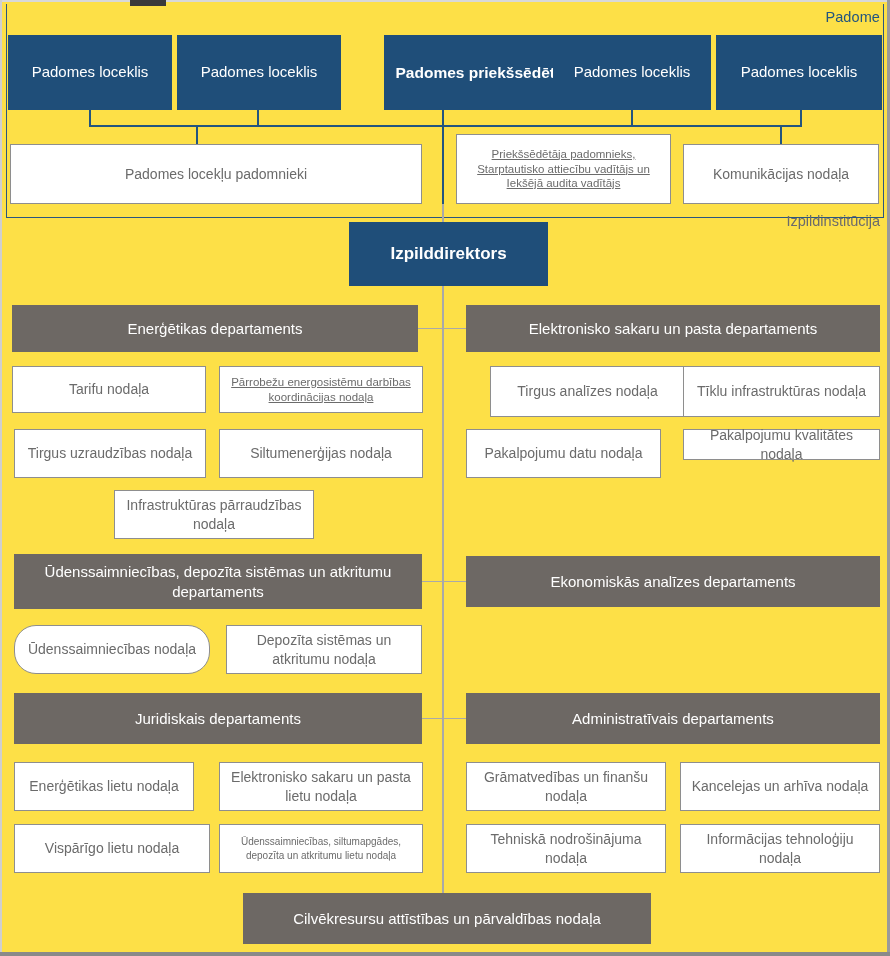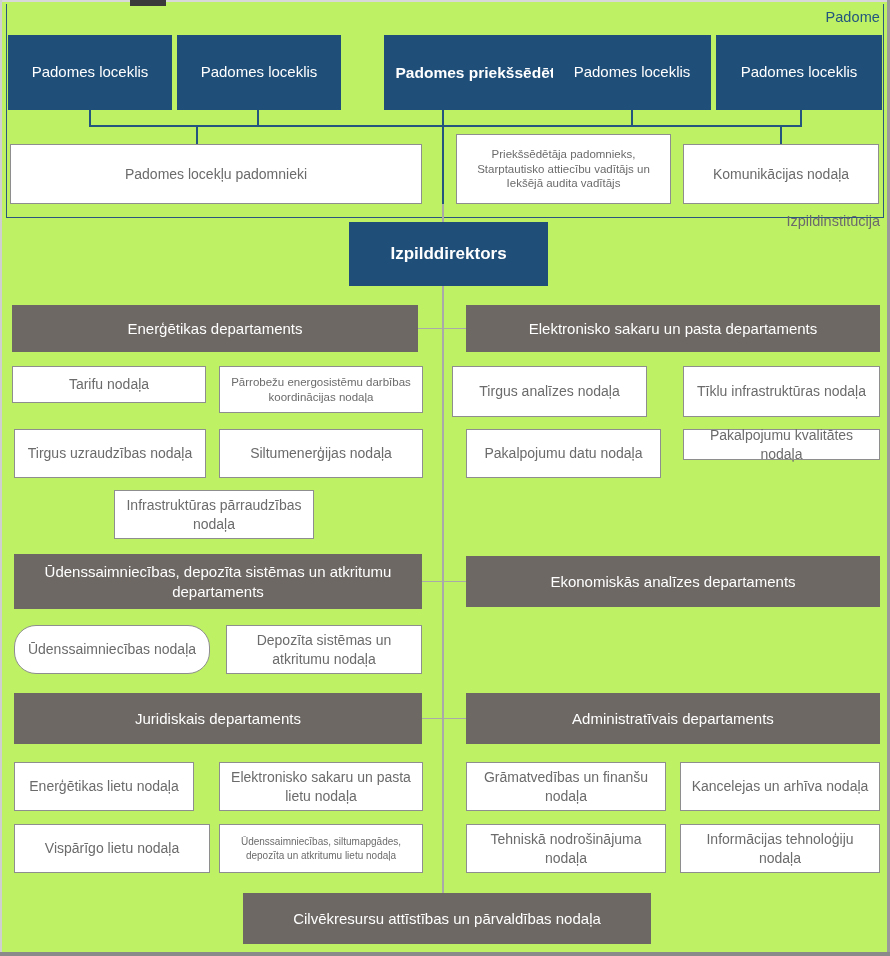--- a/index.html
+++ b/index.html
@@ -9,21 +9,21 @@
     background: #ffffff;
   }
   body {
     font-family: "Liberation Sans", "DejaVu Sans", sans-serif;
   }
 
   #chart {
     position: relative;
     width: 890px;
     height: 956px;
-    background: #bef264;
+    background: #fde047;
     overflow: hidden;
     box-sizing: border-box;
   }
 
   
   .top-artifact {
     position: absolute;
     left: 130px;
     top: 0px;
     width: 36px;
@@ -109,20 +109,21 @@
     justify-content: center;
     text-align: center;
     box-sizing: border-box;
     font-size: 14px;
     line-height: 1.35;
     padding: 2px 6px;
   }
   .white-box.small {
     font-size: 11.5px;
     line-height: 1.3;
+    text-decoration: underline;
   }
   .white-box.tiny {
     font-size: 10px;
     line-height: 1.35;
   }
 
   
   .dept-box {
     position: absolute;
     background: #6d6864;
@@ -202,28 +203,28 @@
   <div class="conn-gray" style="left:442px; top:286px; width:2px; height:610px;"></div>
 
   <div class="conn-gray" style="left:418px; top:328px; width:26px; height:1px;"></div>
   <div class="conn-gray" style="left:442px; top:328px; width:26px; height:1px;"></div>
   <div class="conn-gray" style="left:422px; top:581px; width:22px; height:1px;"></div>
   <div class="conn-gray" style="left:442px; top:581px; width:26px; height:1px;"></div>
   <div class="conn-gray" style="left:422px; top:718px; width:22px; height:1px;"></div>
   <div class="conn-gray" style="left:442px; top:718px; width:26px; height:1px;"></div>
 
   <div class="dept-box" style="left:12px; top:305px; width:406px; height:47px;">Enerģētikas departaments</div>
-  <div class="white-box" style="left:12px;  top:366px; width:194px; height:37px;">Tarifu nodaļa</div>
+  <div class="white-box" style="left:12px;  top:366px; width:194px; height:47px;">Tarifu nodaļa</div>
   <div class="white-box small" style="left:219px; top:366px; width:204px; height:47px;">Pārrobežu energosistēmu darbības koordinācijas nodaļa</div>
   <div class="white-box" style="left:14px;  top:429px; width:192px; height:49px;">Tirgus uzraudzības nodaļa</div>
   <div class="white-box" style="left:219px; top:429px; width:204px; height:49px;">Siltumenerģijas nodaļa</div>
   <div class="white-box" style="left:114px; top:490px; width:200px; height:49px;">Infrastruktūras pārraudzības nodaļa</div>
 
   <div class="dept-box" style="left:466px; top:305px; width:414px; height:47px;">Elektronisko sakaru un pasta departaments</div>
-  <div class="white-box" style="left:452px; top:366px; width:195px; height:51px;">Tirgus analīzes nodaļa</div>
+  <div class="white-box" style="left:490px; top:366px; width:195px; height:51px;">Tirgus analīzes nodaļa</div>
   <div class="white-box" style="left:683px; top:366px; width:197px; height:51px;">Tīklu infrastruktūras nodaļa</div>
   <div class="white-box" style="left:466px; top:429px; width:195px; height:49px;">Pakalpojumu datu nodaļa</div>
   <div class="white-box" style="left:683px; top:429px; width:197px; height:31px;">Pakalpojumu kvalitātes nodaļa</div>
 
   <div class="dept-box" style="left:14px; top:554px; width:408px; height:55px;">Ūdenssaimniecības, depozīta sistēmas un atkritumu departaments</div>
   <div class="white-box" style="left:14px;  top:625px; width:196px; height:49px;border-radius:22px;">Ūdenssaimniecības nodaļa</div>
   <div class="white-box" style="left:226px; top:625px; width:196px; height:49px;">Depozīta sistēmas un atkritumu nodaļa</div>
 
   <div class="dept-box" style="left:466px; top:556px; width:414px; height:51px;">Ekonomiskās analīzes departaments</div>
 

